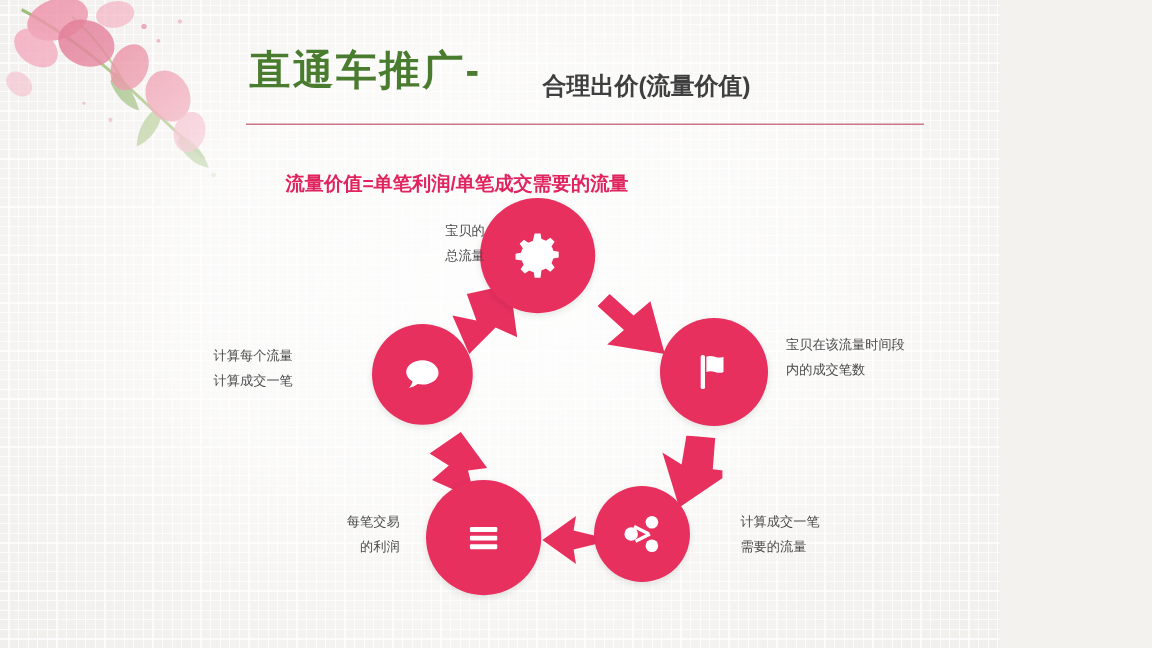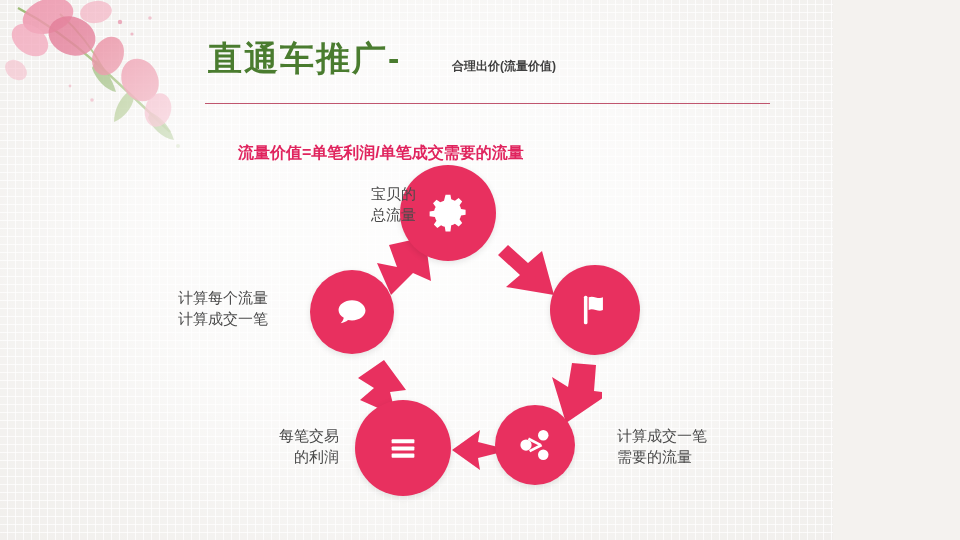--- a/index.html
+++ b/index.html
@@ -38,21 +38,21 @@
     font-size: 34px;
     font-weight: bold;
     color: #4a7c2f;
     letter-spacing: 2px;
     white-space: nowrap;
   }
   .title-sub {
     position: absolute;
     left: 452px;
     top: 58px;
-    font-size: 12px;
+    font-size: 20px;
     font-weight: bold;
     color: #3f3f3f;
     white-space: nowrap;
     text-align: center;
   }
   .title-sub .paren {
     font-weight: bold;
   }
   .title-rule {
     position: absolute;
@@ -108,29 +108,29 @@
   .node-bl    { left: 75px;  top: 235px;  width: 96px;  height: 96px; }
   .node-left  { left: 30px;  top: 105px;  width: 84px;  height: 84px; }
 
   .arrow {
     position: absolute;
     pointer-events: none;
   }
 
   .label {
     position: absolute;
-    font-size: 15px;
+    font-size: 11px;
     line-height: 21px;
     color: #4a4a4a;
     white-space: nowrap;
   }
   .label-top   { left: 371px; top: 183px; text-align: left; }
   .label-right { left: 655px; top: 278px; text-align: left; }
   .label-br    { left: 617px; top: 425px; text-align: left; }
-  .label-bl    { left: 279px; top: 425px; text-align: right; }
+  .label-bl    { left: 289px; top: 425px; text-align: right; }
   .label-left  { left: 178px; top: 287px; text-align: center; }
 </style>
 </head>
 <body>
 
 <div class="slide">
 
   <svg class="flower-art" viewBox="0 0 240 190">
     <g opacity="0.95">
       <path d="M18 8 C45 22, 70 40, 95 62 C120 84, 145 108, 170 132" stroke="#7fa84a" stroke-width="2.4" fill="none"></path>
@@ -225,20 +225,24 @@
         <path fill="#ffffff" d="M24 9c-9.4 0-17 5.6-17 12.5 0 4 2.6 7.6 6.6 9.9-.5 2.6-1.9 5-3.9 6.9 3.5-.6 6.7-2 9.3-4.1 1.6.3 3.3.5 5 .5 9.4 0 17-5.6 17-12.5S33.4 9 24 9z"></path>
       </svg>
     </div>
   </div>
 
   <div class="label label-top">
     <div>宝贝的</div>
     <div>总流量</div>
   </div>
 
+  <div class="label label-right">
+    <div>宝贝在该流量时间段</div>
+    <div>内的成交笔数</div>
+  </div>
 
   <div class="label label-br">
     <div>计算成交一笔</div>
     <div>需要的流量</div>
   </div>
 
   <div class="label label-bl">
     <div>每笔交易</div>
     <div>的利润</div>
   </div>

